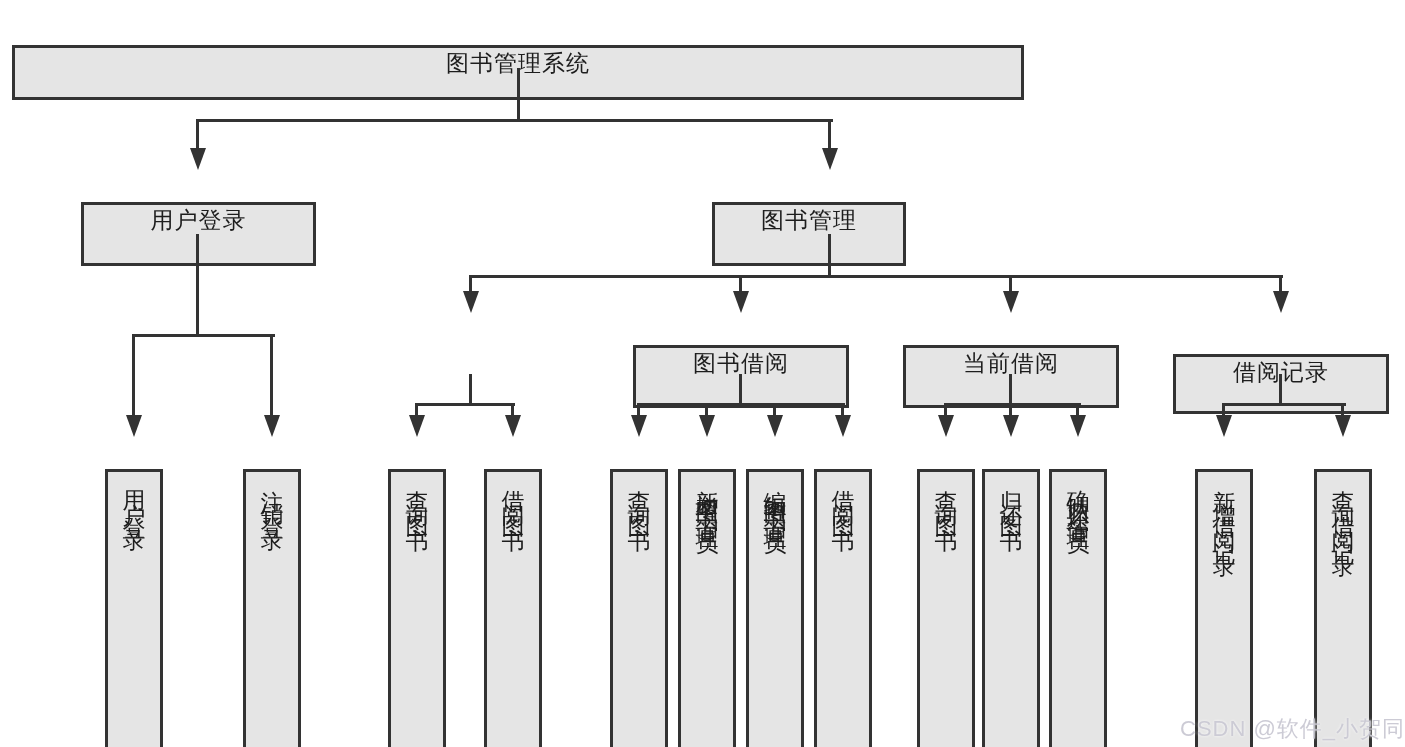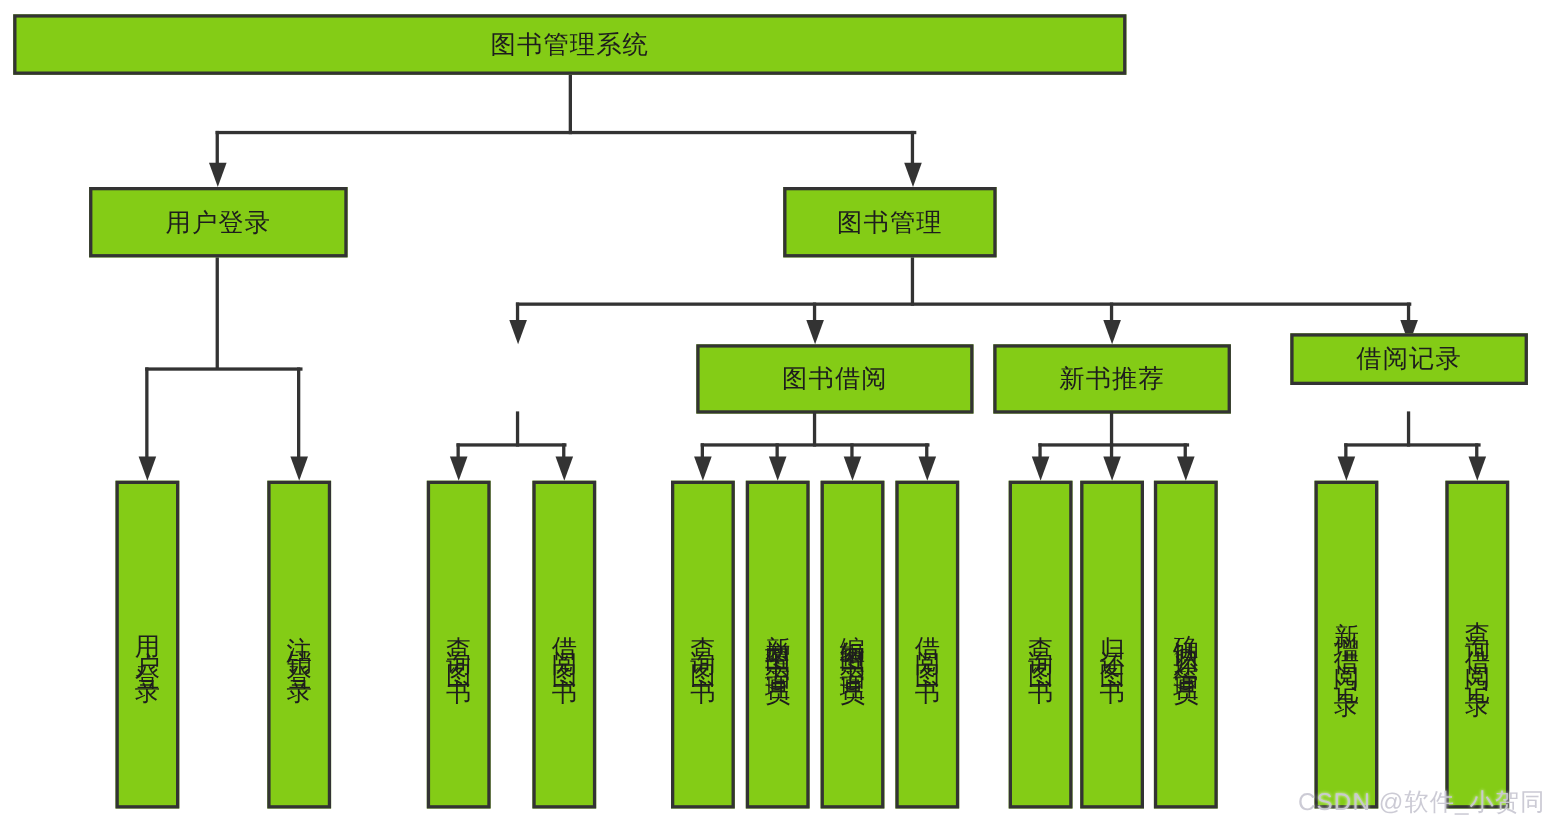--- a/index.html
+++ b/index.html
@@ -1,22 +1,22 @@
 <!DOCTYPE html>
 <html><head>
 <meta charset="utf-8">
 <style>
   html,body{margin:0;padding:0;background:#ffffff;}
   .stage{
     position:relative;width:1405px;height:747px;background:#ffffff;
     font-family:"Liberation Sans","DejaVu Sans",sans-serif;overflow:hidden;
   }
   .box{
-    position:absolute;box-sizing:border-box;border:3px solid #333333;background:#84cc16;
-    display:flex;align-items:center;justify-content:center;
+    position:absolute;box-sizing:border-box;border:3px solid #333333;background:#e5e5e5;
+    display:flex;justify-content:center;margin-top:32px;
   }
   .box .lbl{
     font-size:23px;color:#1d1d1d;letter-spacing:1px;white-space:nowrap;
   }
   .vbox .lbl{
     writing-mode:vertical-lr;text-orientation:mixed;
     font-size:23px;letter-spacing:13px;line-height:1;
   }
   .vbox .lbl.tight{letter-spacing:6px;}
   .hline,.vline{position:absolute;background:#333333;}
@@ -65,27 +65,27 @@
   <div class="hline" style="left:469px;top:275px;width:814px;height:3px"></div>
   <div class="vline" style="left:469px;top:275px;width:3px;height:18px"></div>
   <div class="arrow" style="left:463px;top:291px"></div>
   <div class="vline" style="left:739px;top:275px;width:3px;height:18px"></div>
   <div class="arrow" style="left:733px;top:291px"></div>
   <div class="vline" style="left:1009px;top:275px;width:3px;height:18px"></div>
   <div class="arrow" style="left:1003px;top:291px"></div>
   <div class="vline" style="left:1279px;top:275px;width:3px;height:18px"></div>
   <div class="arrow" style="left:1273px;top:291px"></div>
 
-  <div class="box" style="left:633px;top:313px;width:252px;height:63px">
+  <div class="box" style="left:633px;top:313px;width:216px;height:63px">
     <span class="lbl">图书借阅</span>
   </div>
   <div class="box" style="left:903px;top:313px;width:216px;height:63px">
-    <span class="lbl">新书推荐</span>
+    <span class="lbl">当前借阅</span>
   </div>
-  <div class="box" style="left:1173px;top:303px;width:216px;height:47px">
+  <div class="box" style="left:1173px;top:322px;width:216px;height:60px">
     <span class="lbl">借阅记录</span>
   </div>
 
   <div class="vline" style="left:469px;top:374px;width:3px;height:32px"></div>
   <div class="hline" style="left:415px;top:403px;width:100px;height:3px"></div>
   <div class="vline" style="left:415px;top:403px;width:3px;height:13px"></div>
   <div class="arrow" style="left:409px;top:415px"></div>
   <div class="vline" style="left:511px;top:403px;width:3px;height:13px"></div>
   <div class="arrow" style="left:505px;top:415px"></div>
 

